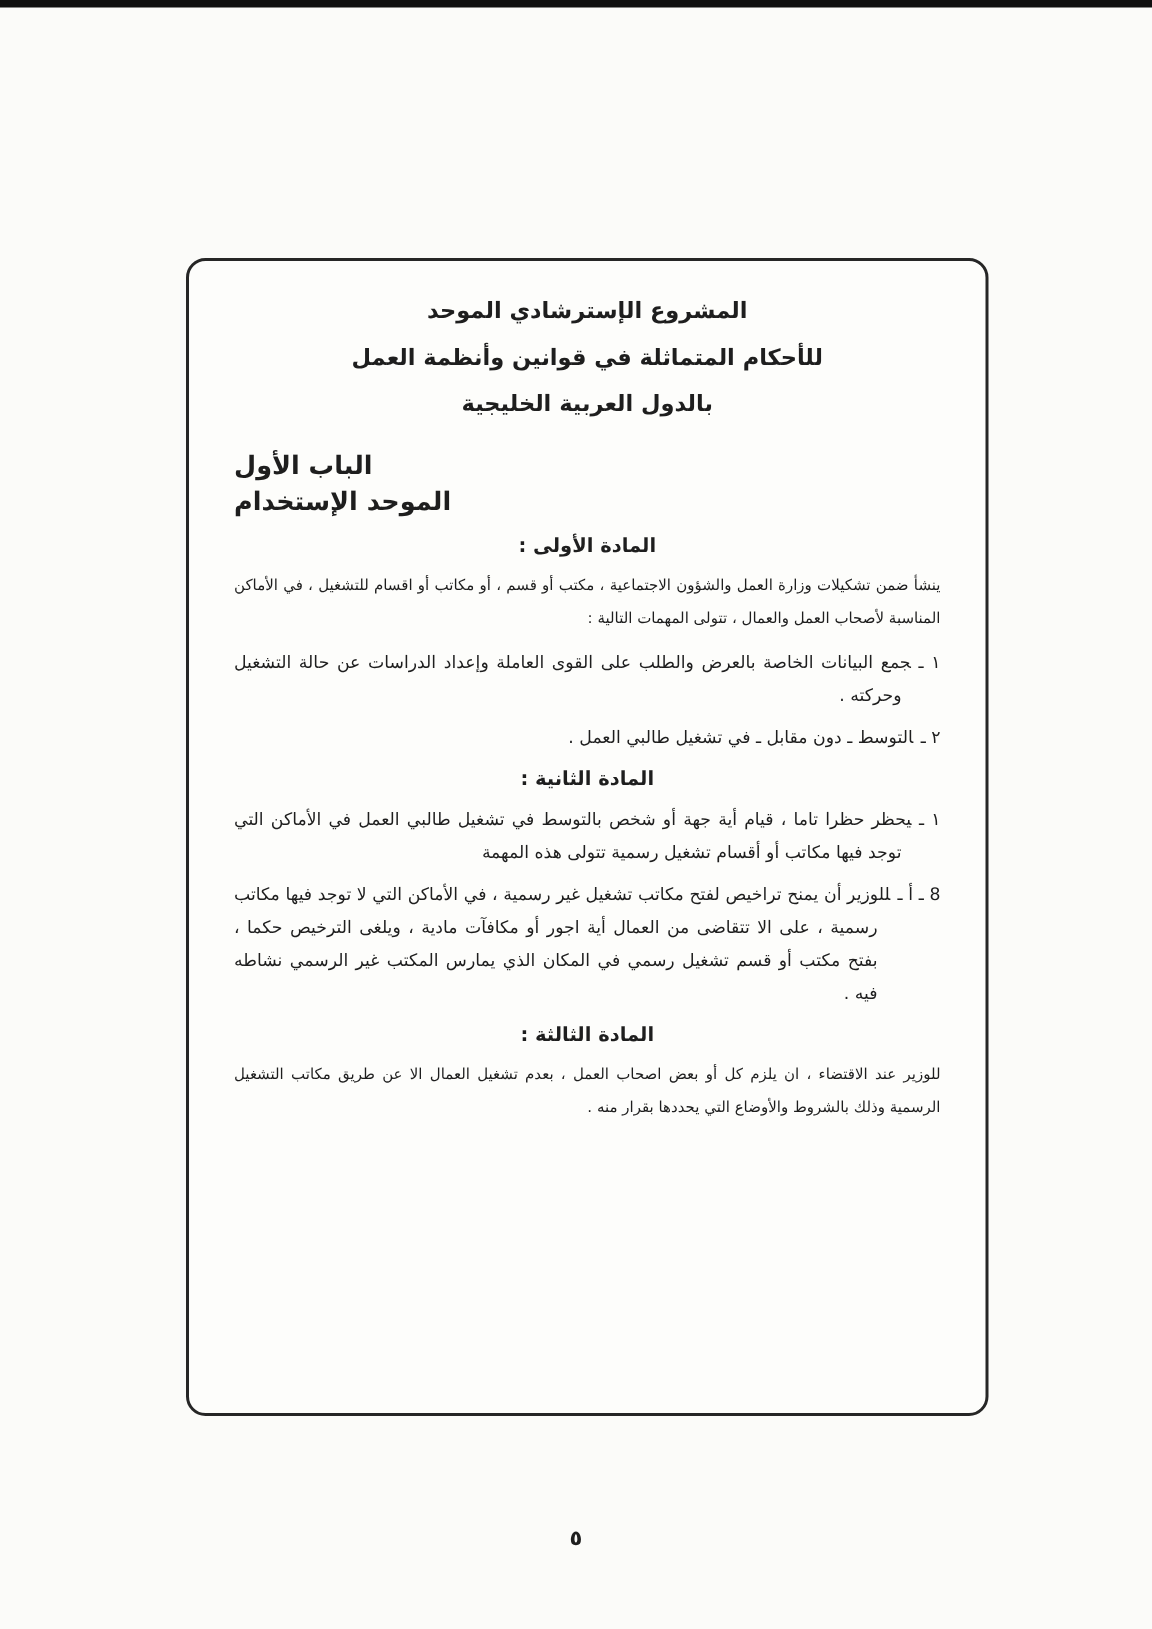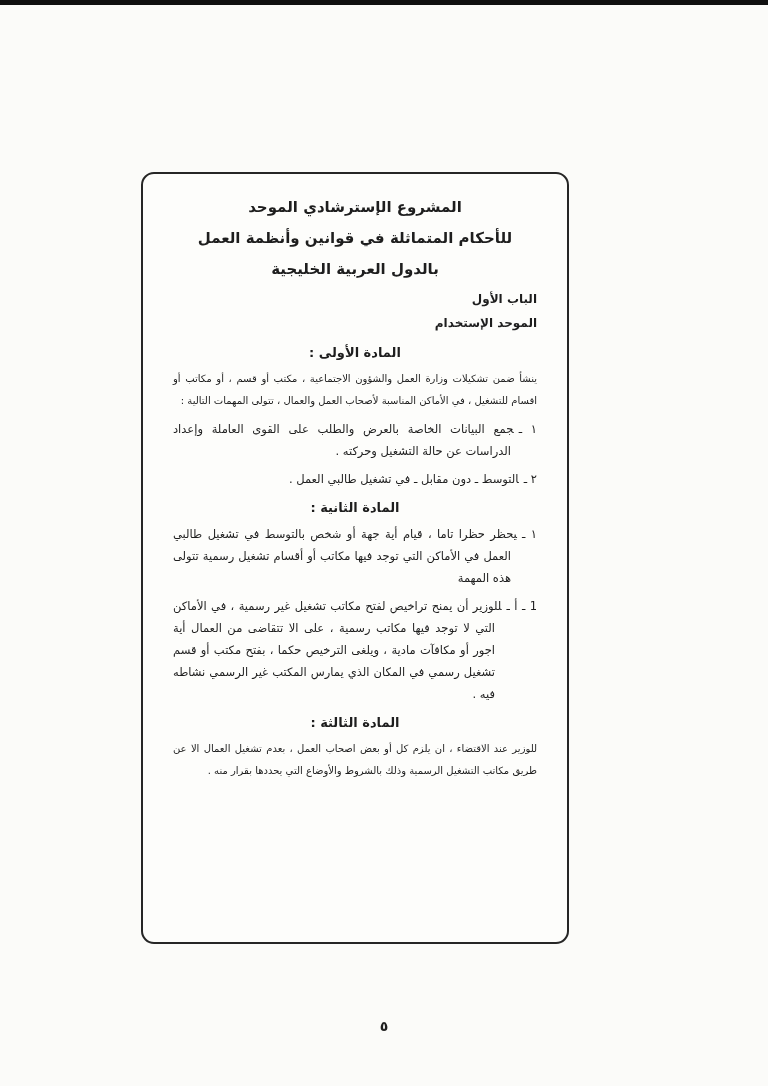--- a/index.html
+++ b/index.html
@@ -13,42 +13,42 @@
   body { position: relative; }
 
   .scan-top {
     position: absolute; top: 0; left: 0;
     width: 768px; height: 5px;
     background: #101010;
   }
 
   .frame {
     position: absolute;
-    left: 141px; top: 172px;
-    width: 428px; height: 772px;
+    left: 124px; top: 172px;
+    width: 535px; height: 772px;
     border: 2px solid #262626;
     border-radius: 13px;
     padding: 18px 30px 14px 30px;
     direction: rtl;
     background: #fdfdfb;
   }
 
   .title-block {
     text-align: center;
     font-weight: bold;
     font-size: 15px;
     line-height: 31px;
     letter-spacing: 0.2px;
   }
 
   .chapter-block {
-    margin-top: 2px;
-    text-align: right;
+    margin-top: 14px;
+    text-align: left;
     font-weight: bold;
-    font-size: 12px;
+    font-size: 17px;
     line-height: 24px;
   }
 
   .art-heading {
     margin: 8px 0 6px 0;
     font-weight: bold;
     font-size: 13px;
     line-height: 19px;
     text-align: center;
   }
@@ -116,21 +116,21 @@
   <p class="para">ينشأ ضمن تشكيلات وزارة العمل والشؤون الاجتماعية ، مكتب أو قسم ، أو مكاتب أو اقسام للتشغيل ، في الأماكن المناسبة لأصحاب العمل والعمال ، تتولى المهمات التالية :</p>
 
   <p class="item"><span class="mark">١ ـ</span><span>جمع البيانات الخاصة بالعرض والطلب على القوى العاملة وإعداد الدراسات عن حالة التشغيل وحركته .</span></p>
 
   <p class="item"><span class="mark">٢ ـ</span><span>التوسط ـ دون مقابل ـ في تشغيل طالبي العمل .</span></p>
 
   <h3 class="art-heading">المادة الثانية :</h3>
 
   <p class="item"><span class="mark">١ ـ</span><span>يحظر حظرا تاما ، قيام أية جهة أو شخص بالتوسط في تشغيل طالبي العمل في الأماكن التي توجد فيها مكاتب أو أقسام تشغيل رسمية تتولى هذه المهمة</span></p>
 
-  <p class="item item-wide"><span class="mark">1 ـ أ ـ</span><span>للوزير أن يمنح تراخيص لفتح مكاتب تشغيل غير رسمية ، في الأماكن التي لا توجد فيها مكاتب رسمية ، على الا تتقاضى من العمال أية اجور أو مكافآت مادية ، ويلغى الترخيص حكما ، بفتح مكتب أو قسم تشغيل رسمي في المكان الذي يمارس المكتب غير الرسمي نشاطه فيه .</span></p>
+  <p class="item item-wide"><span class="mark">8 ـ أ ـ</span><span>للوزير أن يمنح تراخيص لفتح مكاتب تشغيل غير رسمية ، في الأماكن التي لا توجد فيها مكاتب رسمية ، على الا تتقاضى من العمال أية اجور أو مكافآت مادية ، ويلغى الترخيص حكما ، بفتح مكتب أو قسم تشغيل رسمي في المكان الذي يمارس المكتب غير الرسمي نشاطه فيه .</span></p>
 
 
   <h3 class="art-heading">المادة الثالثة :</h3>
 
   <p class="para">للوزير عند الاقتضاء ، ان يلزم كل أو بعض اصحاب العمل ، بعدم تشغيل العمال الا عن طريق مكاتب التشغيل الرسمية وذلك بالشروط والأوضاع التي يحددها بقرار منه .</p>
 
 </div>
 
 <div class="page-number">٥</div>
 

